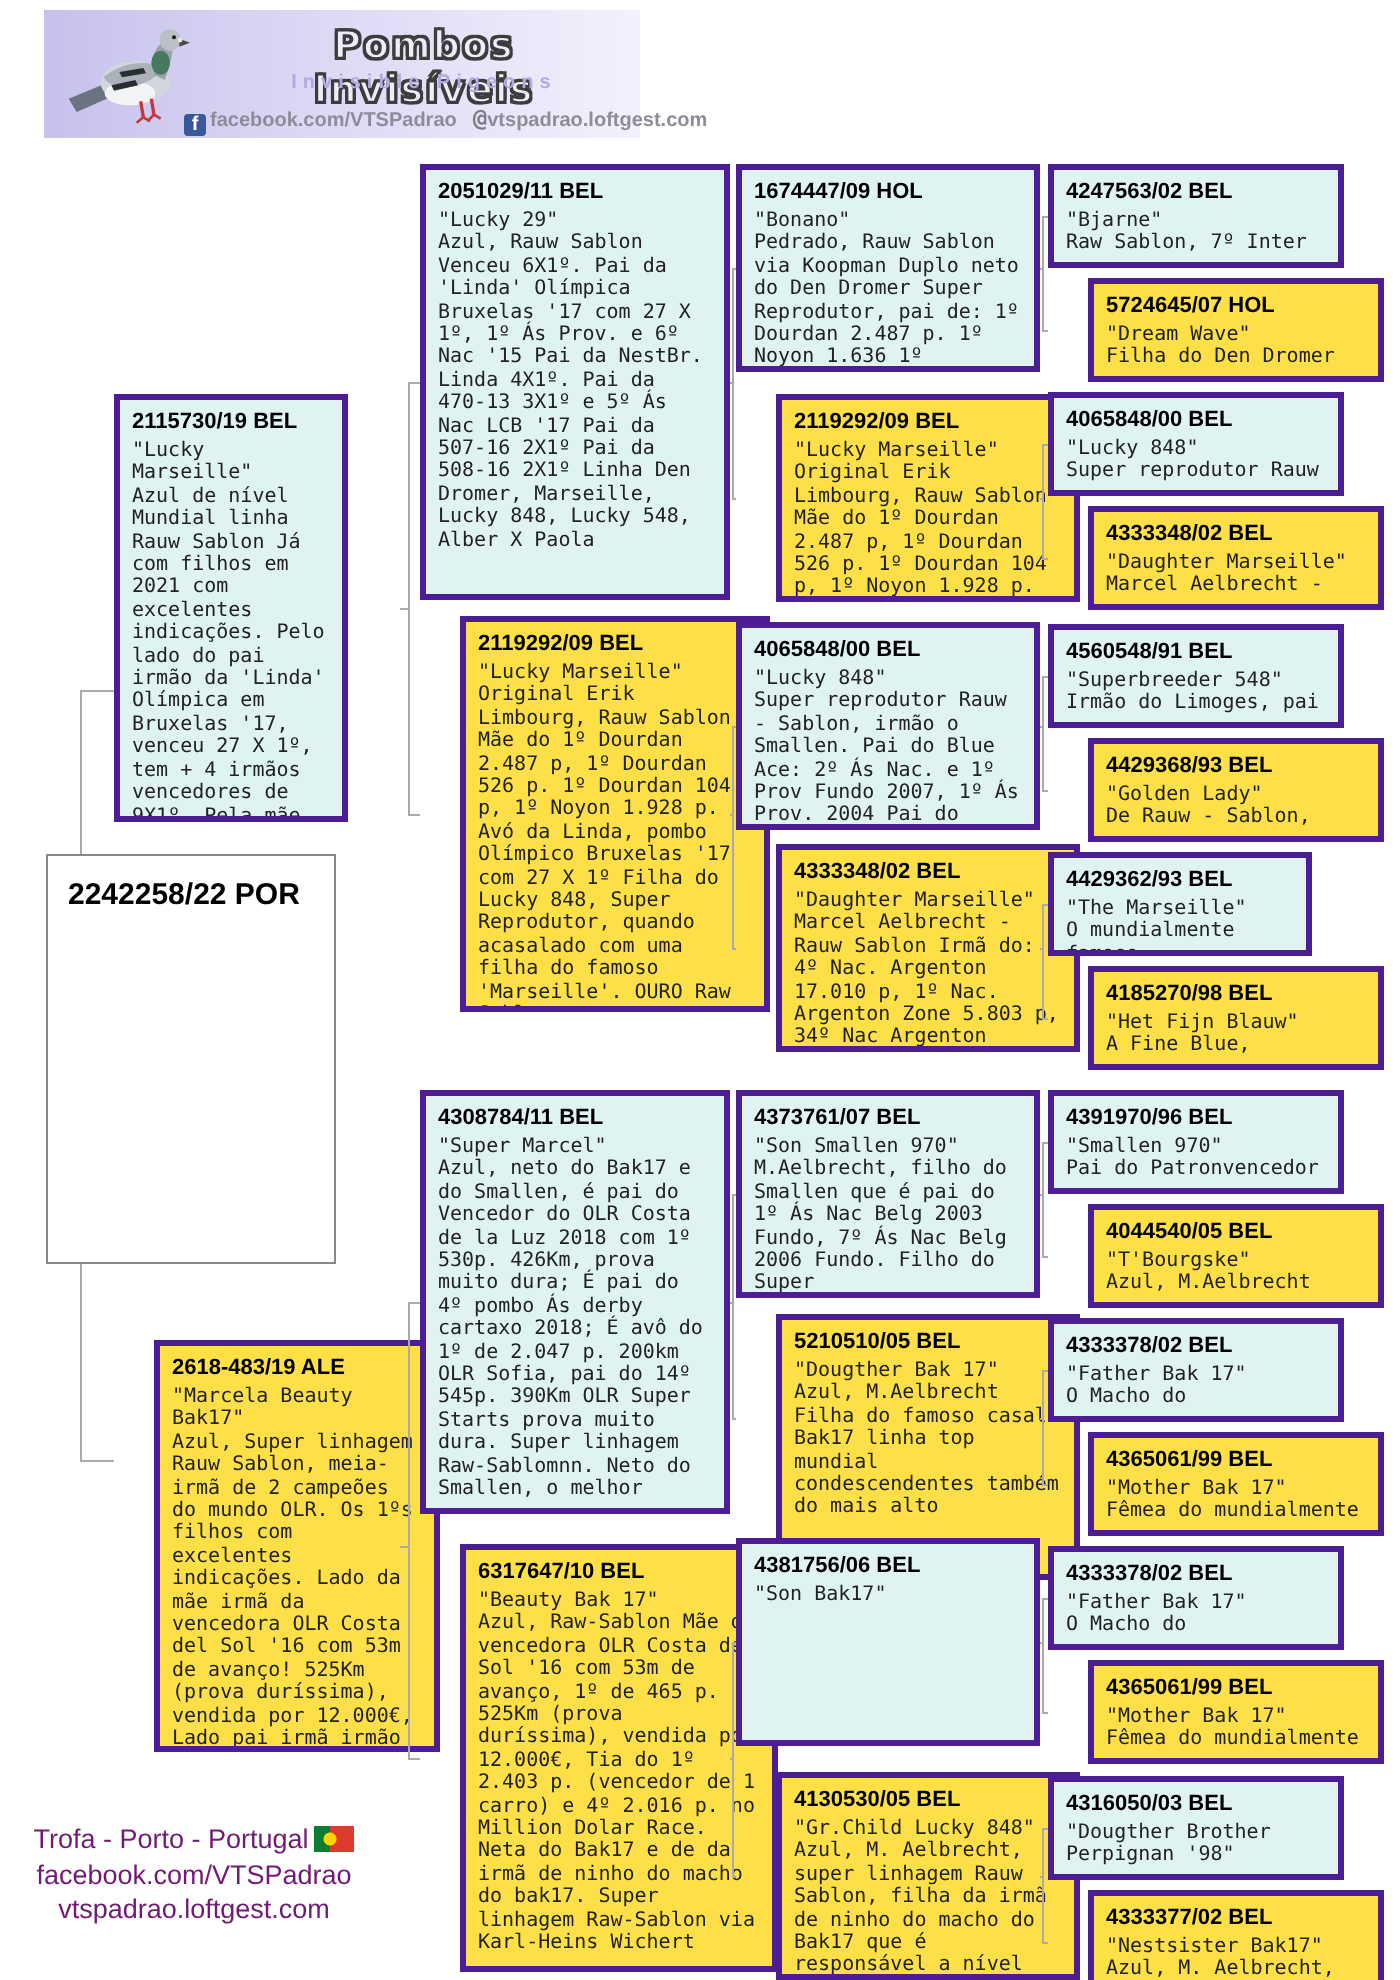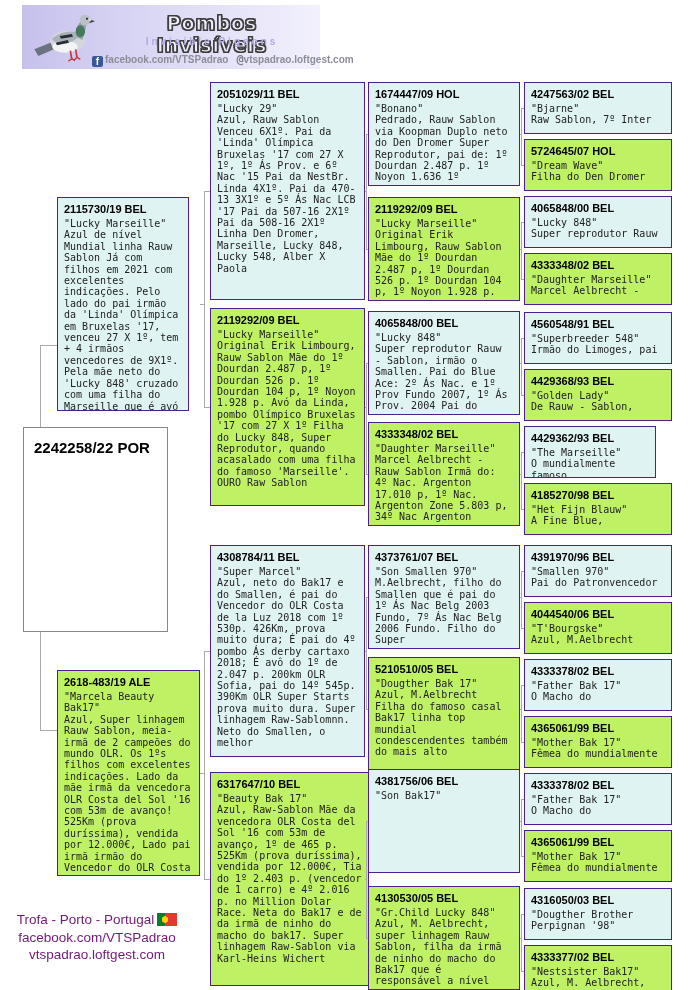--- a/index.html
+++ b/index.html
@@ -15,24 +15,24 @@
         text-shadow:-1px -1px 0 #3d3d3d,1px -1px 0 #3d3d3d,-1px 1px 0 #3d3d3d,1px 1px 0 #3d3d3d;}
   .banner-sub{position:absolute;left:86px;top:31px;width:208px;text-align:center;
         font:bold 10px "Liberation Sans",sans-serif;letter-spacing:3px;color:#b2aade;}
   .banner-links{position:absolute;left:70px;top:47px;width:240px;text-align:center;
         font:bold 10px "Liberation Sans",sans-serif;color:#8d8d99;white-space:nowrap;}
   .fb-ico{display:inline-block;width:11px;height:11px;background:#3a579a;color:#fff;
         border-radius:2px;font:bold 10px/11px "Liberation Sans",sans-serif;
         text-align:center;vertical-align:-2px;margin-right:2px;}
   .at-ico{color:#7d7d88;font:bold 12px "DejaVu Sans Mono",monospace;margin-left:8px;}
   
-  .box{position:absolute;box-sizing:border-box;border:1px solid #4c1d95;
+  .box{position:absolute;box-sizing:border-box;border:3px solid #4c1d95;
        padding:5px 6px;overflow:hidden;}
   .box.cyan{background:#def3f2;}
-  .box.pink{background:#bef264;}
+  .box.pink{background:#fde047;margin-left:20px;}
   .box-ring{font:bold 11px "Liberation Sans",sans-serif;color:#000;margin-bottom:3px;}
   .box-name,.box-body{font:10px/11.4px "DejaVu Sans Mono",monospace;color:#222;
        word-wrap:break-word;}
   .subject{position:absolute;box-sizing:border-box;border:1px solid #888;background:#fff;}
   .subject-ring{font:bold 15px "Liberation Sans",sans-serif;color:#000;padding:11px 0 0 10px;}
   .connector{position:absolute;background:#aaa;}
   
   .footer{position:absolute;left:2px;top:911px;width:190px;text-align:center;
           color:#701a75;font:13.5px "Liberation Sans",sans-serif;line-height:17.5px;}
   .flag{display:inline-block;width:20px;height:13px;vertical-align:-2px;margin-left:3px;
@@ -63,21 +63,21 @@
   <div class="banner-sub">Invisible Pigeons</div>
   <div class="banner-links">
     <span class="fb-ico">f</span><span>facebook.com/VTSPadrao</span><span class="at-ico">@</span><span>vtspadrao.loftgest.com</span>
   </div>
 </div>
 
 <div id="tree">
   <div class="subject" style="left:23px;top:427px;width:145px;height:205px;">
     <div class="subject-ring">2242258/22 POR</div>
   </div>
-<div class="box cyan" style="left: 57px; top: 197px; width: 132px; height: 214px;">
+<div class="box cyan" style="left: 57px; top: 197px; width: 117px; height: 214px;">
       <div class="box-ring">2115730/19 BEL</div>
       <div class="box-name">"Lucky Marseille"</div>
       <div class="box-body">Azul de nível Mundial linha Rauw Sablon Já com filhos em 2021 com excelentes indicações. Pelo lado do pai irmão da 'Linda' Olímpica em Bruxelas '17, venceu 27 X 1º, tem + 4 irmãos vencedores de 9X1º.  Pela mãe neto do 'Lucky 848' cruzado com uma filha do Marseille que é avó do Eagle Eye, da Nicole (1º Nac</div>
     </div>
     <div class="box pink" style="left: 57px; top: 670px; width: 143px; height: 206px;">
       <div class="box-ring">2618-483/19 ALE</div>
       <div class="box-name">"Marcela Beauty Bak17"</div>
       <div class="box-body">Azul, Super linhagem Rauw Sablon, meia-irmã de 2 campeões do mundo OLR. Os 1ºs filhos com excelentes indicações. Lado da mãe irmã da vencedora OLR Costa del Sol '16 com 53m de avanço! 525Km (prova duríssima), vendida por 12.000€,  Lado pai irmã irmão do Vencedor do OLR Costa de la Luz '18 - 426Km</div>
     </div>
     <div class="box cyan" style="left: 210px; top: 82px; width: 155px; height: 218px;">
@@ -178,21 +178,21 @@
       <div class="box-ring">4185270/98 BEL</div>
       <div class="box-name">"Het Fijn Blauw"</div>
       <div class="box-body">A Fine Blue,</div>
     </div>
     <div class="box cyan" style="left: 524px; top: 545px; width: 148px; height: 52px;">
       <div class="box-ring">4391970/96 BEL</div>
       <div class="box-name">"Smallen 970"</div>
       <div class="box-body">Pai do Patronvencedor</div>
     </div>
     <div class="box pink" style="left: 524px; top: 602px; width: 148px; height: 52px;">
-      <div class="box-ring">4044540/06 BEL</div>
+      <div class="box-ring">4044540/05 BEL</div>
       <div class="box-name">"T'Bourgske"</div>
       <div class="box-body">Azul, M.Aelbrecht</div>
     </div>
     <div class="box cyan" style="left: 524px; top: 659px; width: 148px; height: 52px;">
       <div class="box-ring">4333378/02 BEL</div>
       <div class="box-name">"Father Bak 17"</div>
       <div class="box-body">O Macho do</div>
     </div>
     <div class="box pink" style="left: 524px; top: 716px; width: 148px; height: 52px;">
       <div class="box-ring">4365061/99 BEL</div>

